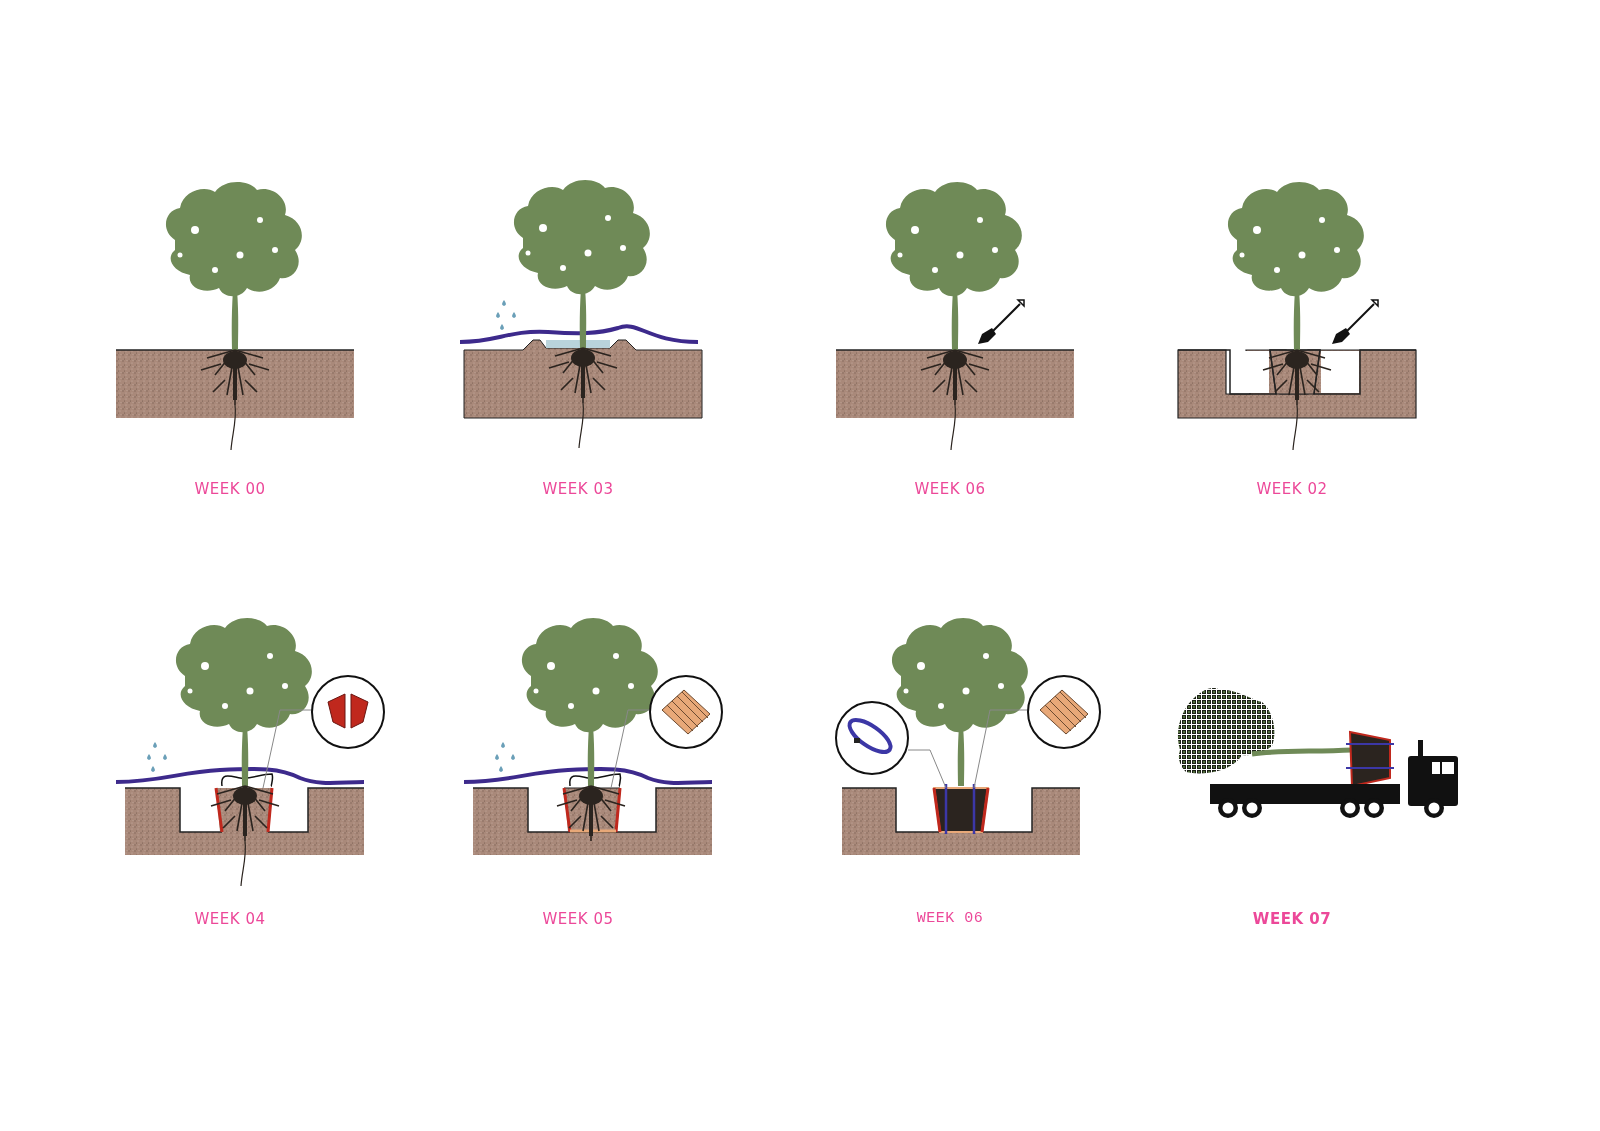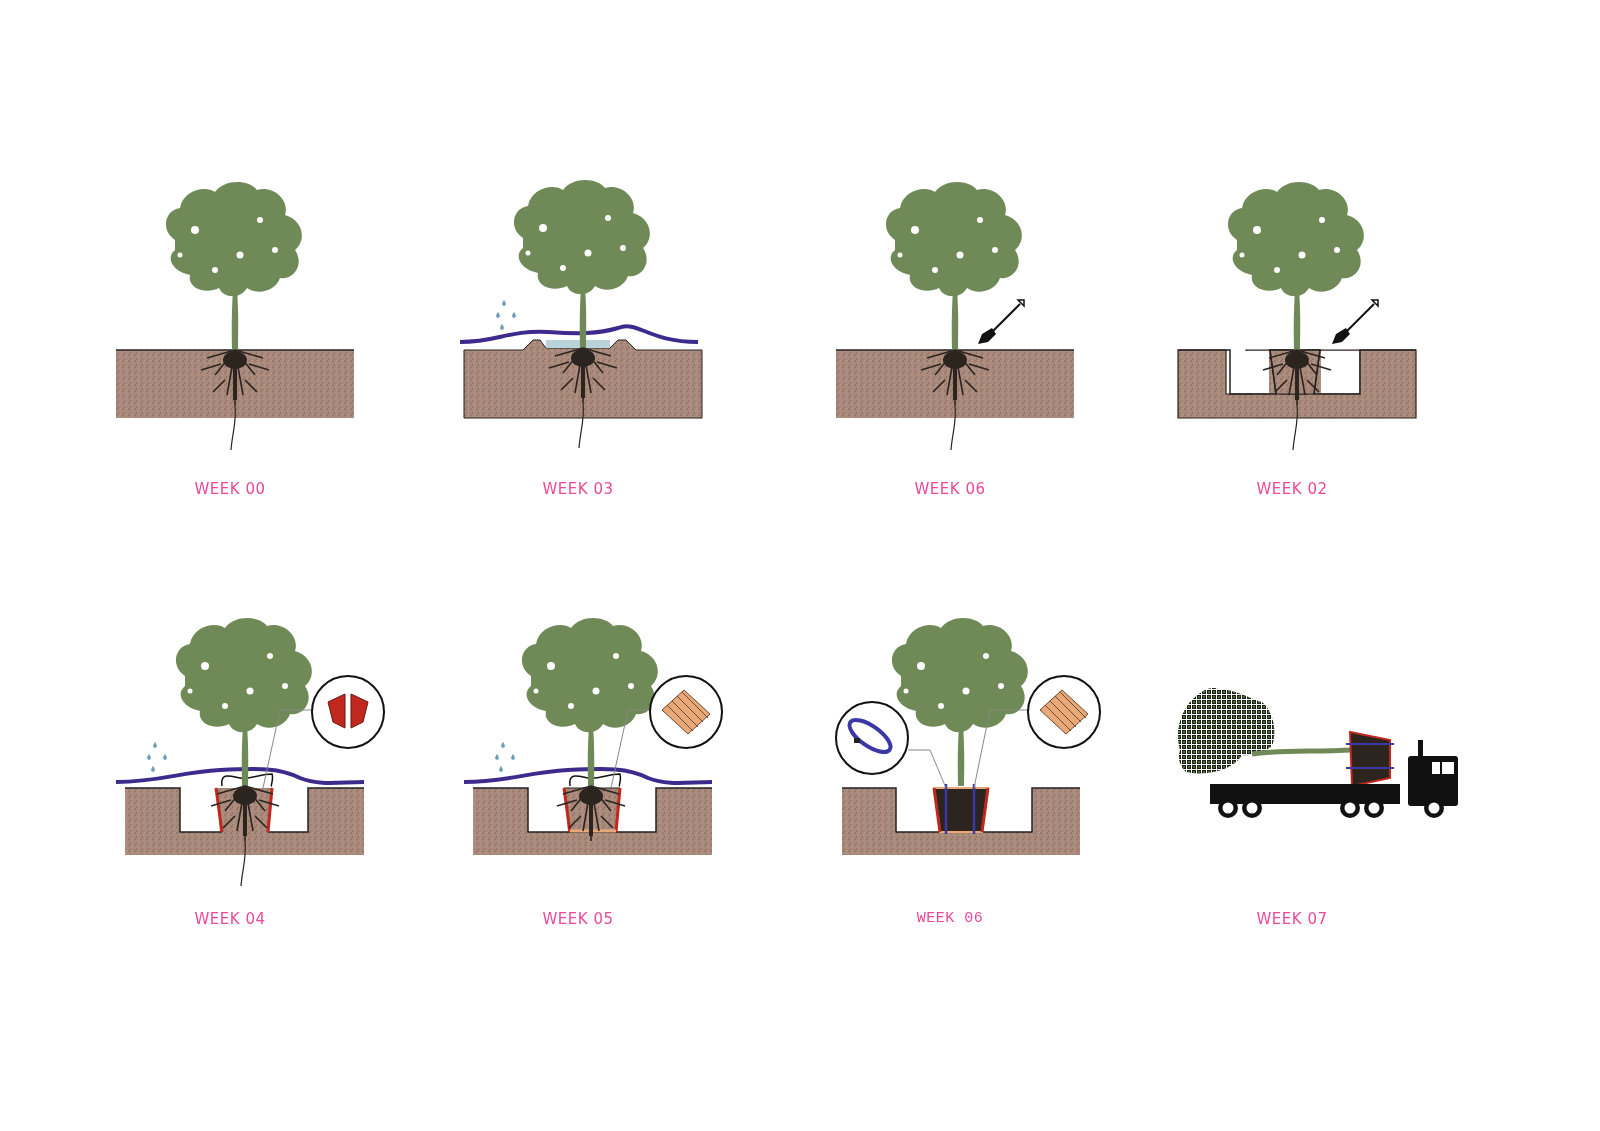--- a/index.html
+++ b/index.html
@@ -210,21 +210,21 @@
     </g>
     <g>
       <circle cx="294" cy="162" r="36" fill="#fff" stroke="#111" stroke-width="2"></circle>
       <path d="M270,160 L292,140 L318,164 L296,184 Z" fill="#e8a878" stroke="#6b4a30" stroke-width="1"></path>
       <path d="M275,155 L301,181 M280,151 L306,177 M285,146 L311,172 M290,142 L316,168" stroke="#6b4a30" stroke-width="1"></path>
     </g>
   </svg>
   <div class="label" style="top:360px;font-family:Liberation Mono, monospace;">WEEK 06</div>
 </div>
 
-<div class="panel" style="left:1112px;top:550px;">
+<div class="panel" style="left:1112px;top:550px;font-weight:bold;">
   <svg viewBox="0 0 360 360">
     <g>
       <path d="M68,200 C62,180 70,160 80,150 C90,140 100,135 108,140 C122,138 140,150 150,152 C160,160 166,180 160,196 C150,204 140,206 130,205 C120,222 90,226 74,222 C66,214 66,206 68,200 Z" fill="url(#netPat)"></path>
     </g>
     <path d="M140,204 C170,200 200,202 240,200" stroke="#6f8a57" stroke-width="5" fill="none"></path>
     <path d="M238,182 L278,190 L278,228 L240,236 Z" fill="#2b241f" stroke="#c0281d" stroke-width="2"></path>
     <line x1="234" y1="194" x2="282" y2="194" stroke="#3c37a6" stroke-width="2"></line>
     <line x1="234" y1="218" x2="282" y2="218" stroke="#3c37a6" stroke-width="2"></line>
     <g>
       <rect x="98" y="234" width="190" height="20" fill="#111"></rect>

